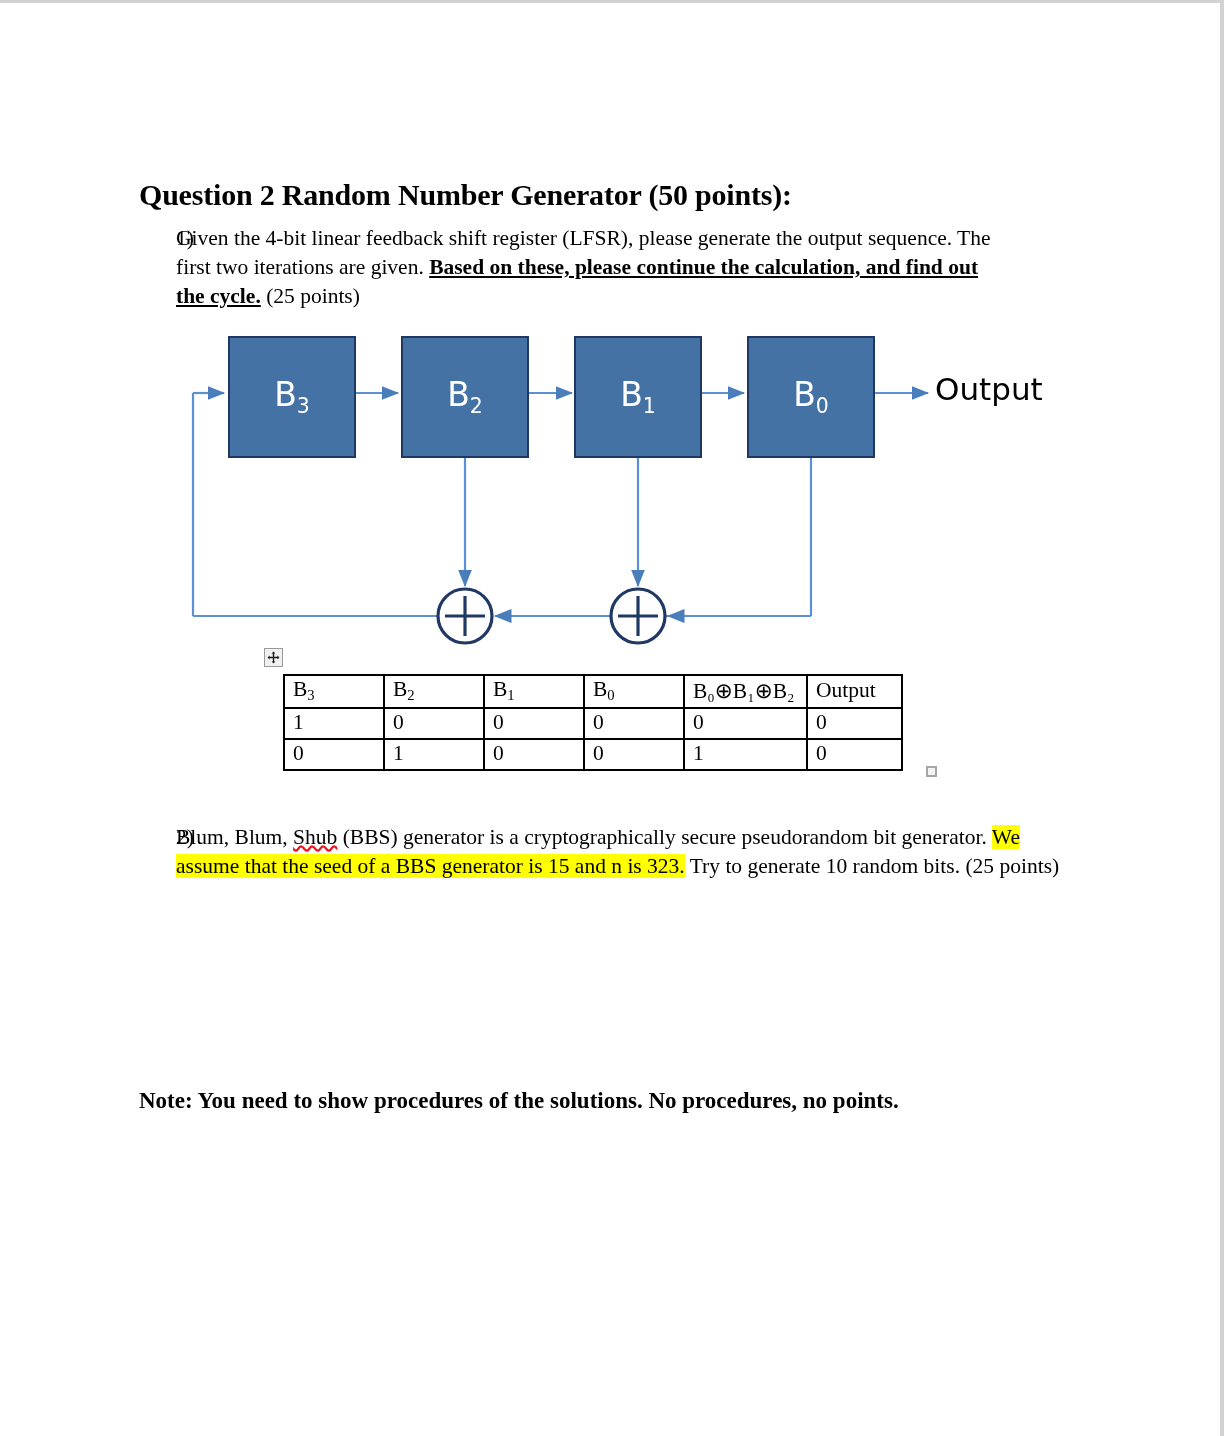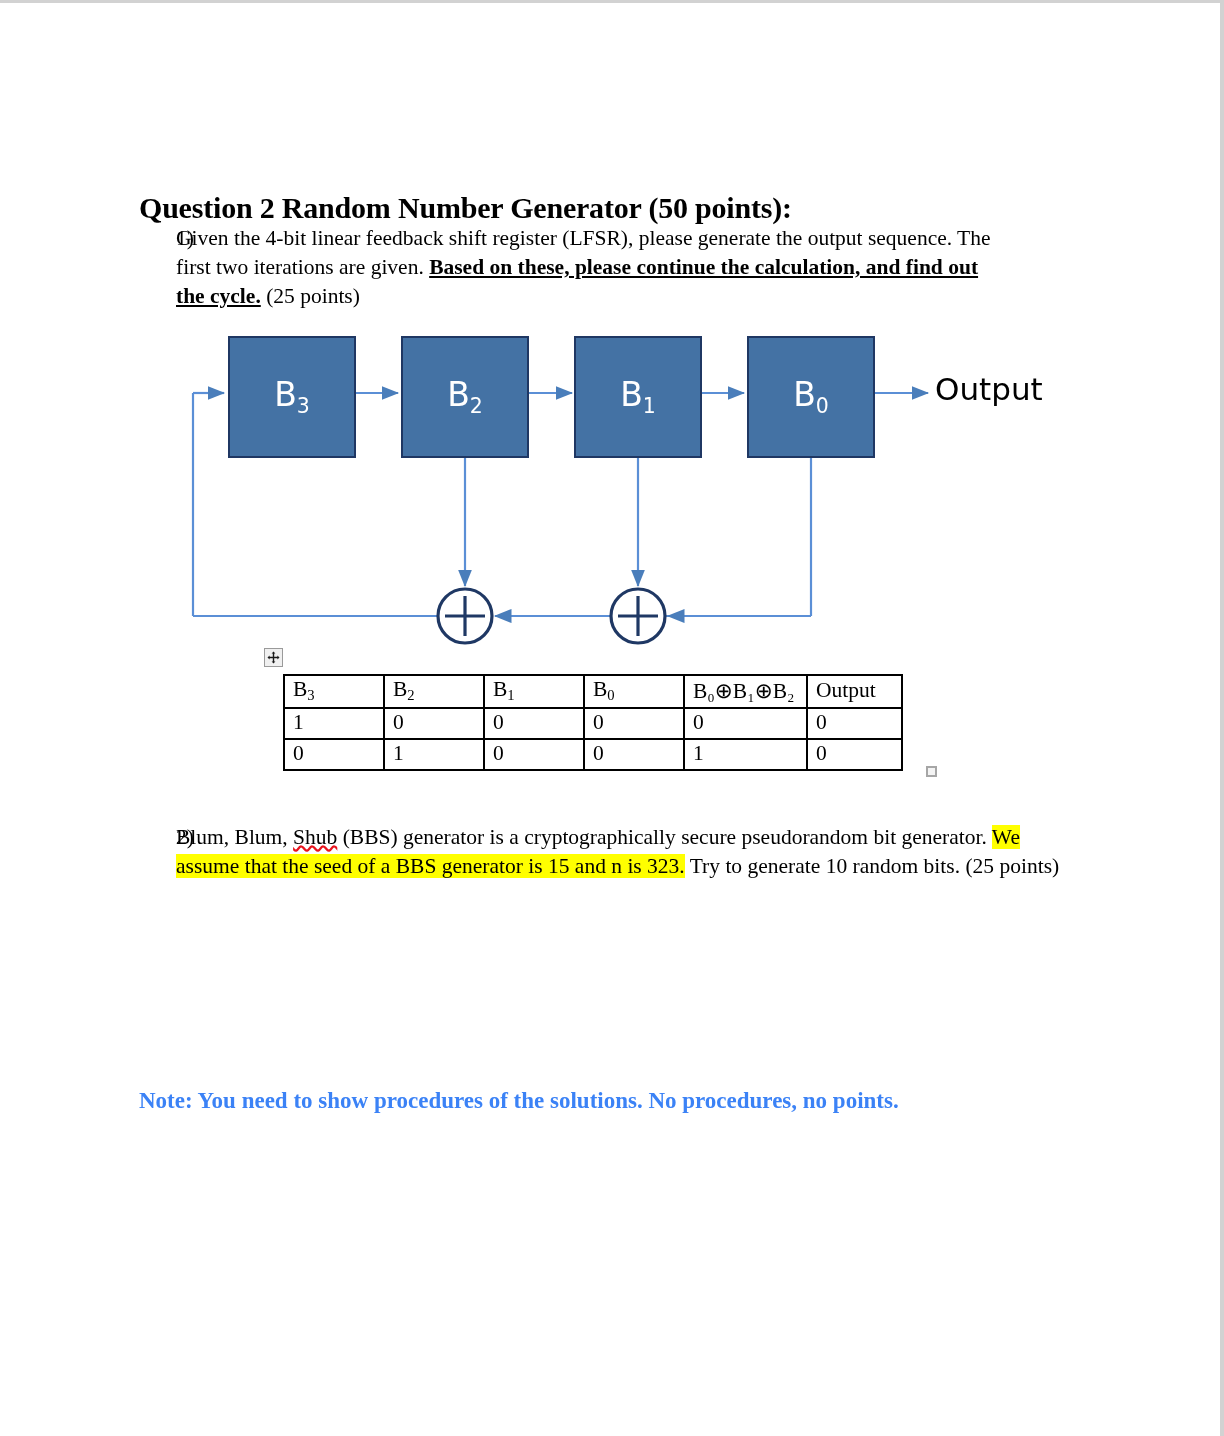--- a/index.html
+++ b/index.html
@@ -34,21 +34,20 @@
   
   .q-title {
     position: absolute;
     left: 139px;
     top: 175px;
     font-size: 30px;
     font-weight: bold;
     letter-spacing: -0.2px;
     color: #000000;
     white-space: nowrap;
-    margin-top: 13px;
   }
 
   
   .item {
     position: absolute;
     font-size: 21.5px;
     line-height: 29px;
     color: #000000;
   }
   .item .num {
@@ -180,21 +179,21 @@
   .col-out { width: 95px; }
 
   
   .note {
     position: absolute;
     left: 139px;
     font-size: 23px;
     font-weight: bold;
     white-space: nowrap;
   }
-  .note-1 { top: 1085px; color: #3b82f6; }
+  .note-1 { top: 1085px; color: #000000; }
   .note-2 { top: 1122px; color: #e8201a; }
 </style>
 </head>
 <body>
 
 <div class="page">
   <div class="content">
 
     <div class="q-title">Question 2 Random Number Generator (50 points):</div>
 

